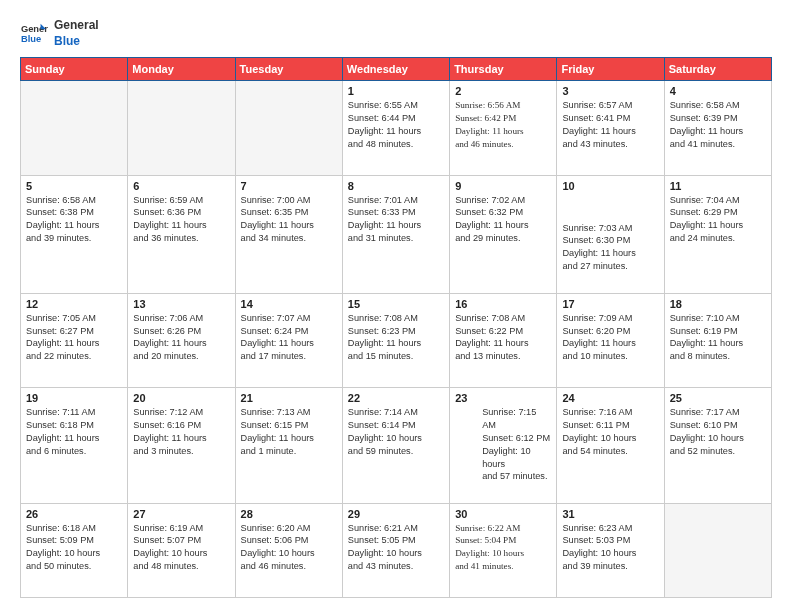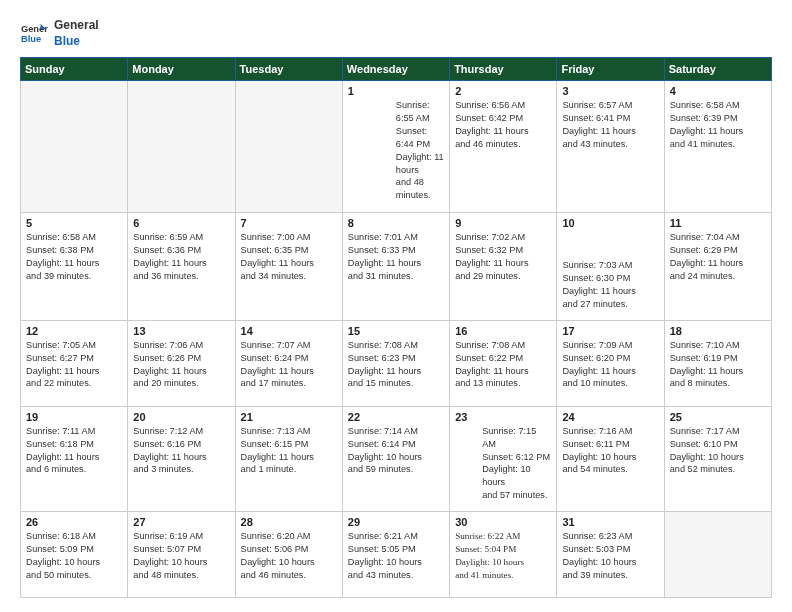--- a/index.html
+++ b/index.html
@@ -47,21 +47,21 @@
       margin-top: 2px;
     }
     .calendar {
       flex: 1;
       border: 1px solid #ccc;
       border-collapse: collapse;
       width: 100%;
       table-layout: fixed;
     }
     .calendar th {
-      background: #14532d;
+      background: #ef4444;
       color: #fff;
       font-size: 11px;
       font-weight: bold;
       padding: 5px 4px;
       text-align: left;
       border: 1px solid #1e5c99;
     }
     .calendar td {
       vertical-align: top;
       border: 1px solid #ccc;
@@ -123,28 +123,28 @@
           <th>Saturday</th>
         </tr>
     </thead>
     <tbody id="cal-body">
         <tr>
           <td class="empty"></td>
           <td class="empty"></td>
           <td class="empty"></td>
           <td>
             <span class="day-num">1</span>
-            <div class="cell-text" style="white-space: pre-line; margin-left: 48px;">Sunrise: 6:55 AM
+            <div class="cell-text" style="white-space: pre-line;">Sunrise: 6:55 AM
 Sunset: 6:44 PM
 Daylight: 11 hours
 and 48 minutes.</div>
           </td>
           <td>
             <span class="day-num">2</span>
-            <div class="cell-text" style="white-space: pre-line;">Sunrise: 6:56 AM
+            <div class="cell-text" style="white-space: pre-line; font-family: Liberation Serif, serif;">Sunrise: 6:56 AM
 Sunset: 6:42 PM
 Daylight: 11 hours
 and 46 minutes.</div>
           </td>
           <td>
             <span class="day-num">3</span>
             <div class="cell-text" style="white-space: pre-line;">Sunrise: 6:57 AM
 Sunset: 6:41 PM
 Daylight: 11 hours
 and 43 minutes.</div>

